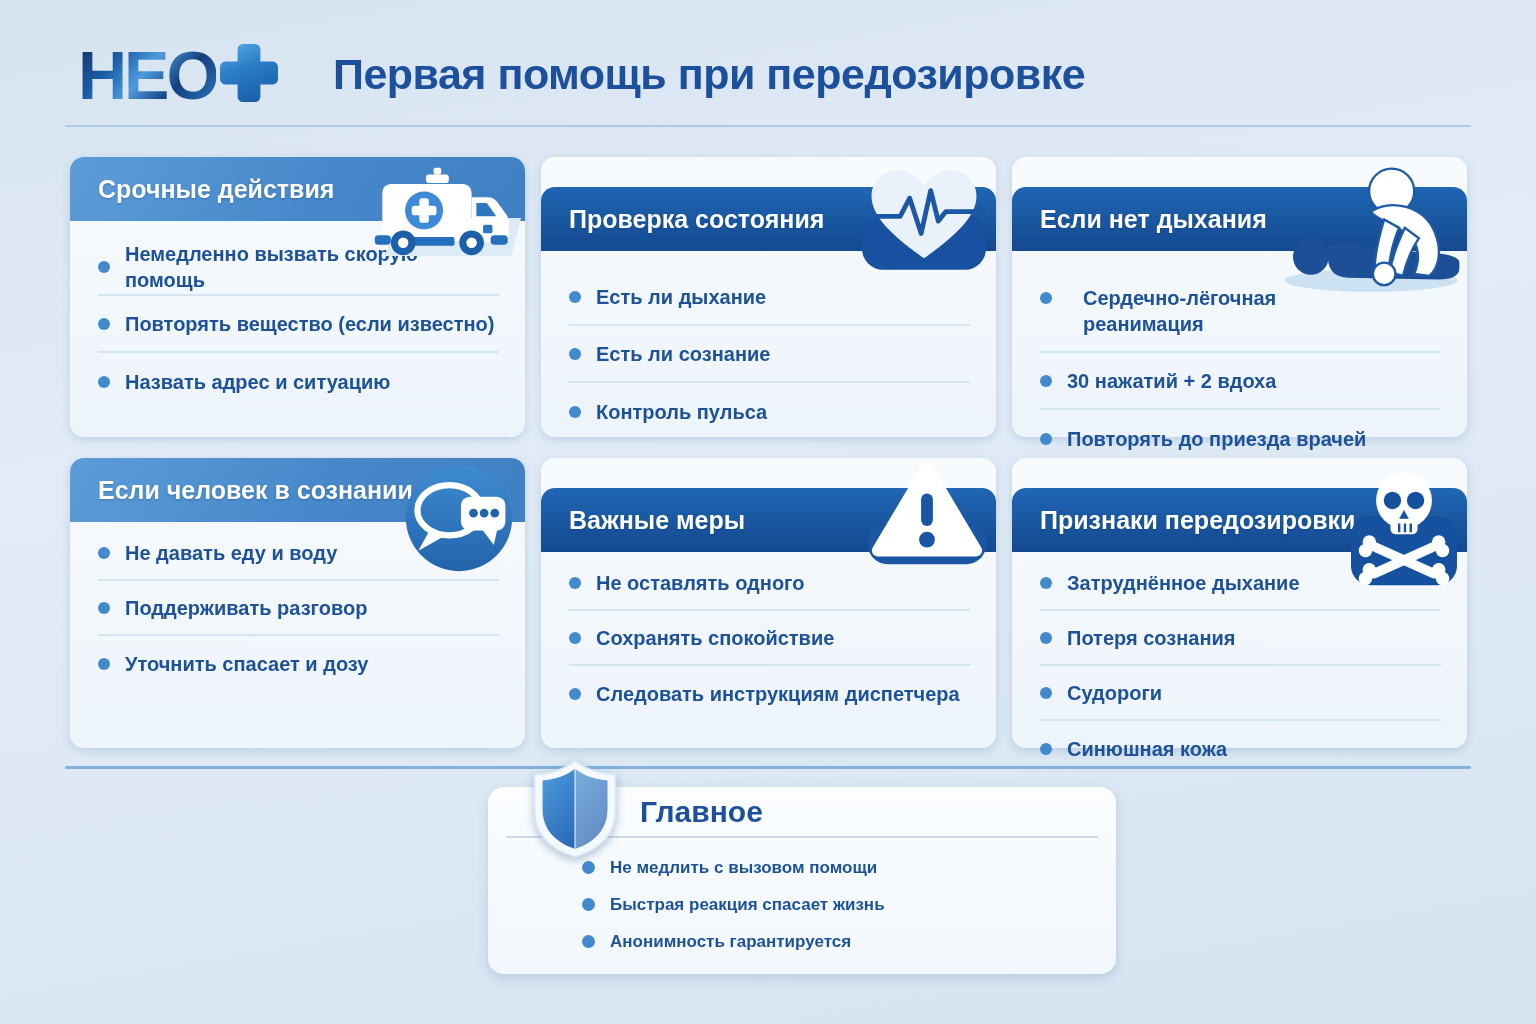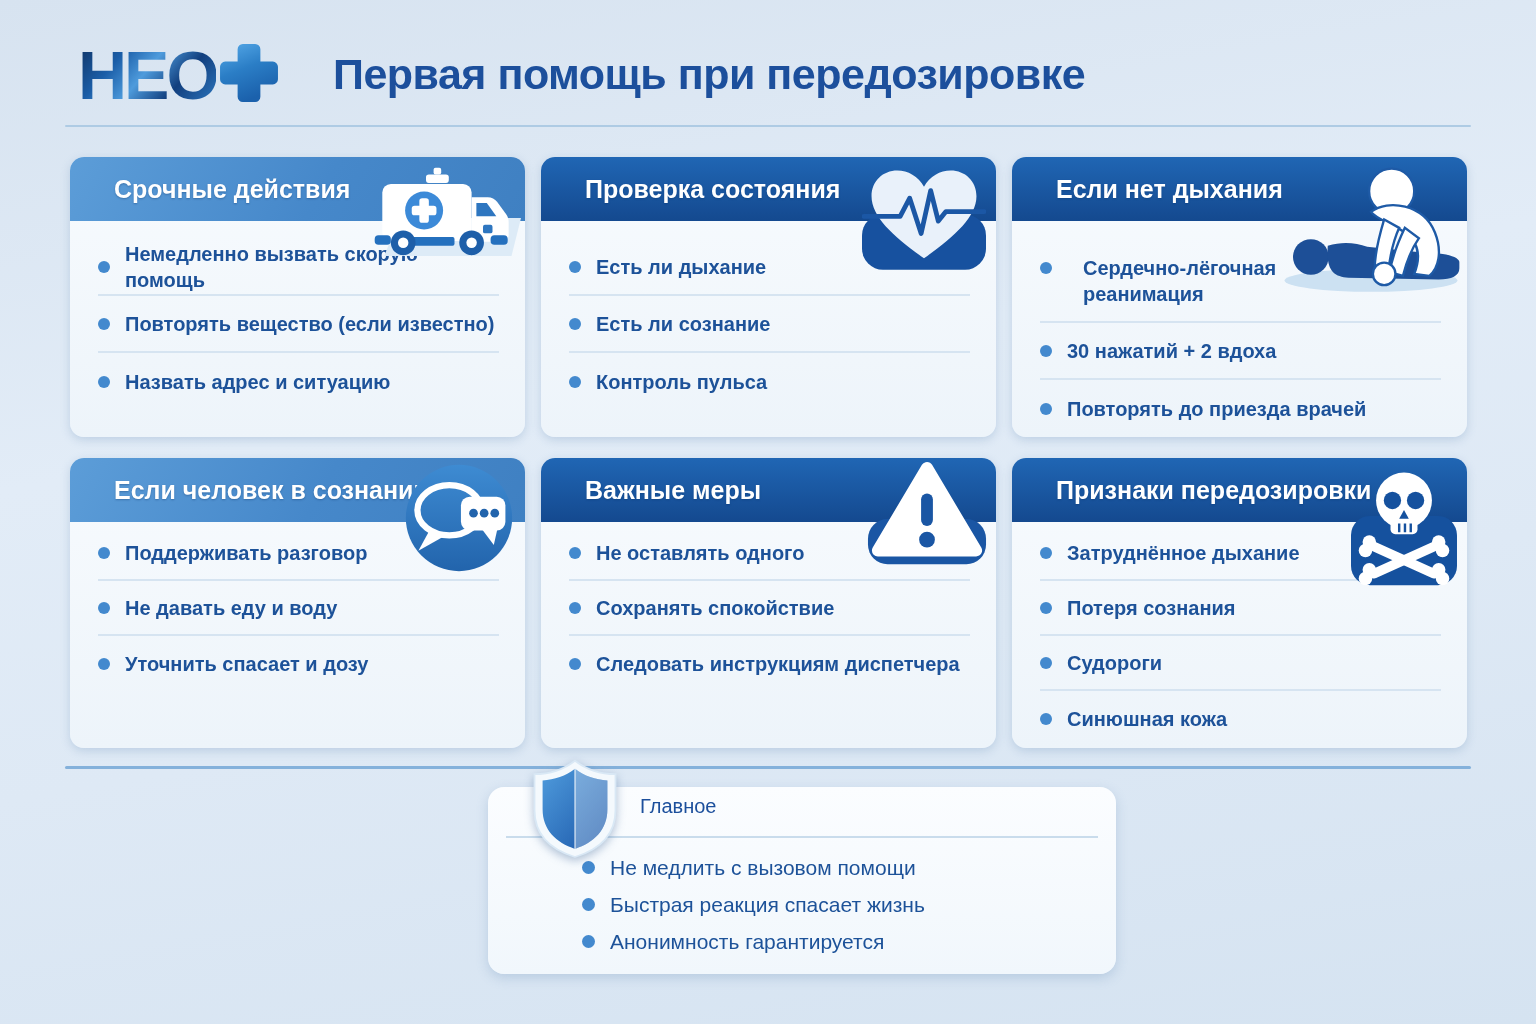--- a/index.html
+++ b/index.html
@@ -29,24 +29,24 @@
     display:grid; grid-template-columns:repeat(3,455px); grid-template-rows:280px 290px;
     column-gap:16px; row-gap:21px;
   }
   .card{
     position:relative; border-radius:14px;
     background:linear-gradient(180deg,#F8FBFE 0%,#EDF4FA 100%);
     box-shadow:0 3px 10px rgba(110,145,185,0.30);
   }
   .card-header{
     height:64px; border-radius:14px 14px 0 0;
-    display:flex; align-items:center; padding-left:44px;
+    display:flex; align-items:center; padding-left:28px;
   }
   .light .card-header{ background:linear-gradient(120deg,#5C9DD8 0%,#4688CA 55%,#3F80C2 100%); }
-  .dark  .card-header{ background:linear-gradient(180deg,#2066B4 0%,#14498F 100%); }
+  .dark  .card-header{ background:linear-gradient(180deg,#2066B4 0%,#14498F 100%);margin-top:30px; }
   .card-header h2{ font-size:25px; font-weight:bold; color:#FFFFFF; text-shadow:0 1px 2px rgba(10,50,100,.35); }
 
   .items{ list-style:none; padding:0 26px 0 28px; }
   .row1 .items{ margin-top:18px; }
   .row2 .items{ margin-top:4px; }
   .item{ display:flex; align-items:center; border-bottom:2px solid #D6E4F1; }
   .row1 .item{ height:57px; }
   .row2 .item{ height:55px; }
   .item:last-child{ border-bottom:none; }
   .item .dot{ flex:none; width:12px; height:12px; border-radius:50%; background:#4389CE; margin-right:15px; }
@@ -63,26 +63,26 @@
   .c5 .icon-wrap{ top:2px;  right:8px;  width:122px; }
   .c6 .icon-wrap{ top:2px;  right:10px; width:106px; }
   .icon-wrap svg{ width:100%; height:auto; }
 
   
   .footer-card{
     position:absolute; left:488px; top:787px; width:628px; height:187px;
     background:linear-gradient(180deg,#FBFDFF 0%,#F1F7FC 100%);
     border-radius:16px; box-shadow:0 4px 12px rgba(110,145,185,0.30);
   }
-  .footer-card h2{ position:absolute; left:152px; top:8px; font-size:20px; font-weight:normal; color:#1C4F9C; }
+  .footer-card h2{ position:absolute; left:152px; top:8px; font-size:30px; font-weight:bold; color:#1C4F9C; }
   .footer-rule{ position:absolute; left:18px; right:18px; top:49px; height:2px; background:#C9DCEC; }
   .f-items{ list-style:none; position:absolute; left:94px; top:62px; right:16px; }
   .f-items li{ display:flex; align-items:center; height:37px; }
   .f-items .dot{ flex:none; width:13px; height:13px; border-radius:50%; background:#4389CE; margin-right:15px; }
-  .f-items .txt{ font-size:21px; font-weight:normal; color:#1D5299; }
+  .f-items .txt{ font-size:17px; font-weight:bold; color:#1D5299; }
   .shield{ position:absolute; left:42px; top:-29px; width:90px; z-index:3; line-height:0;
            filter:drop-shadow(0 3px 5px rgba(60,100,150,0.40)); }
   .shield svg{ width:100%; height:auto; }
 </style>
 </head>
 <body>
 
 <div class="page">
 
   <div class="logo">
@@ -227,25 +227,25 @@
           <rect x="62" y="38" width="46" height="35" rx="9" fill="#FFFFFF"></rect>
           <circle cx="75" cy="55" r="4.5" fill="#2264AC"></circle>
           <circle cx="86" cy="55" r="4.5" fill="#2264AC"></circle>
           <circle cx="97" cy="55" r="4.5" fill="#2264AC"></circle>
           <path d="M84,72 L96,88 L100,70 Z" fill="#FFFFFF"></path>
         </svg>
       </div>
       <ul class="items">
         <li class="item">
             <span class="dot"></span>
+            <span class="txt">Не давать еду и воду</span>
+          </li>
+        <li class="item">
+            <span class="dot"></span>
             <span class="txt">Поддерживать разговор</span>
-          </li>
-        <li class="item">
-            <span class="dot"></span>
-            <span class="txt">Не давать еду и воду</span>
           </li>
         <li class="item">
             <span class="dot"></span>
             <span class="txt">Уточнить спасает и дозу</span>
           </li>
       </ul>
     </section>
 
     <section class="card dark row2 c5">
       <header class="card-header">

